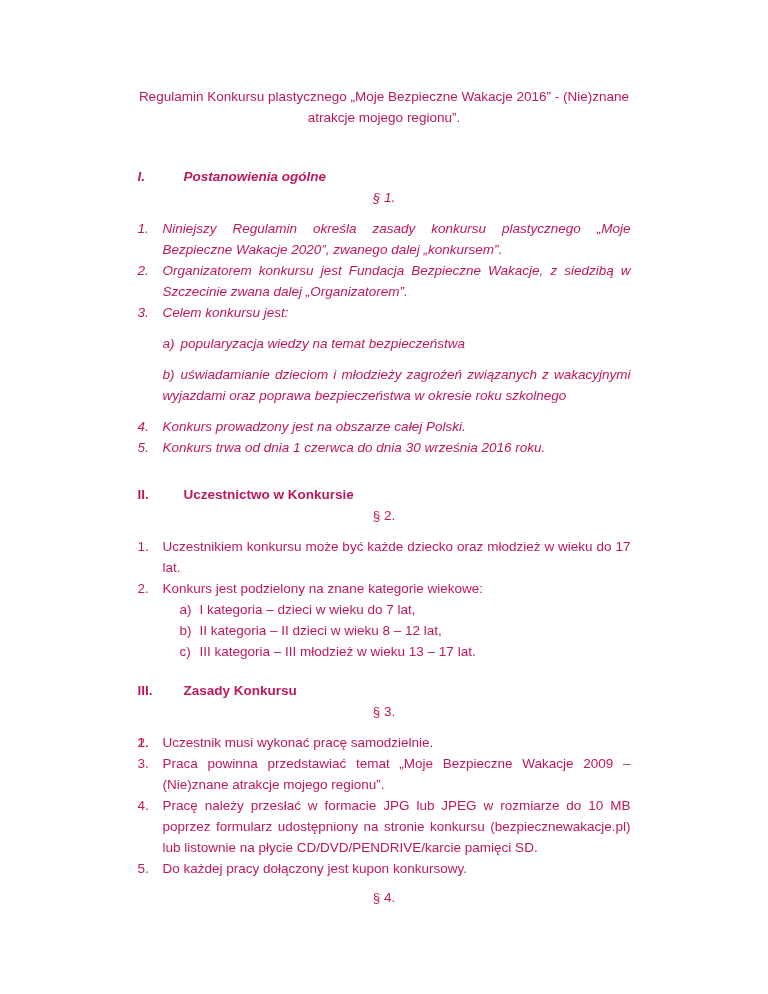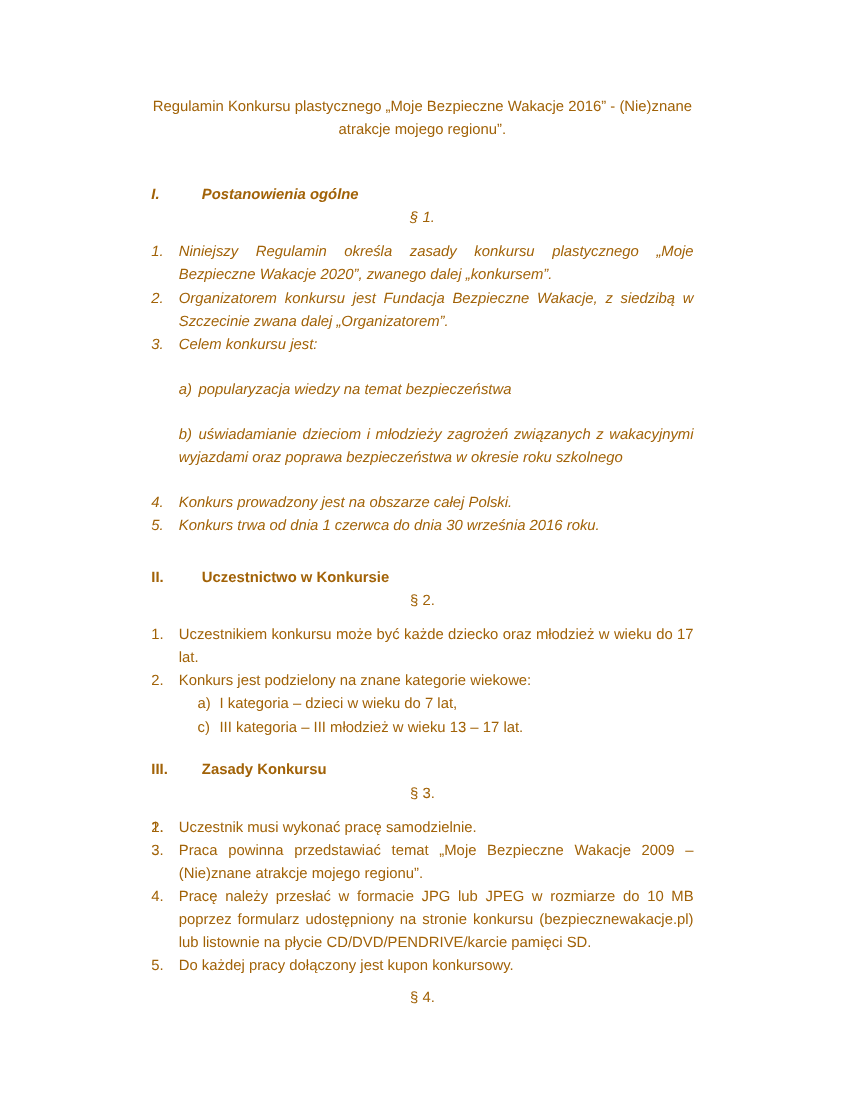--- a/index.html
+++ b/index.html
@@ -11,21 +11,21 @@
   .page {
     width: 713px;
     height: 994px;
     overflow: hidden;
     margin: 0 auto;
     padding: 86px 110px 0 110px;
     background: #ffffff;
     font-family: "Liberation Sans", "DejaVu Sans", sans-serif;
     font-size: 13.5px;
     line-height: 21px;
-    color: #a16207;
+    color: #be185d;
   }
   .title {
     margin: 0;
     text-align: center;
   }
   .section-i   { margin-top: 38px; font-style: italic; }
   .section-ii  { margin-top: 26px; }
   .section-iii { margin-top: 18px; }
   .sec-heading {
     margin: 0;
@@ -44,21 +44,21 @@
     position: relative;
     padding-left: 25px;
     text-align: justify;
   }
   .item > .num {
     position: absolute;
     left: 0;
     top: 0;
   }
   .sub-flat {
-    margin: 20px 0;
+    margin: 10px 0;
     text-align: justify;
   }
   .sub-flat .letter { margin-right: 6px; }
   .sub-compact { margin-left: 17px; }
   .sub-compact .letter {
     display: inline-block;
     min-width: 20px;
   }
   .closing {
     margin-top: 8px;
@@ -119,20 +119,23 @@
         <span class="num">1.</span>
         <span>Uczestnikiem konkursu może być każde dziecko oraz młodzież w wieku do 17 lat.</span>
       </div>
       <div class="item">
         <span class="num">2.</span>
         <span>Konkurs jest podzielony na znane kategorie wiekowe:</span>
         <div class="sub-compact">
           <span class="letter">a)</span><span>I kategoria – dzieci w wieku do 7 lat,</span>
         </div>
         <div class="sub-compact">
+          <span class="letter">b)</span><span>II kategoria – II dzieci w wieku 8 – 12 lat,</span>
+        </div>
+        <div class="sub-compact">
           <span class="letter">c)</span><span>III kategoria – III młodzież w wieku 13 – 17 lat.</span>
         </div>
       </div>
     </div>
   </section>
 
   <section class="section-iii">
     <p class="sec-heading">
       <span class="sec-num">III.</span><span>Zasady Konkursu</span>
     </p>

